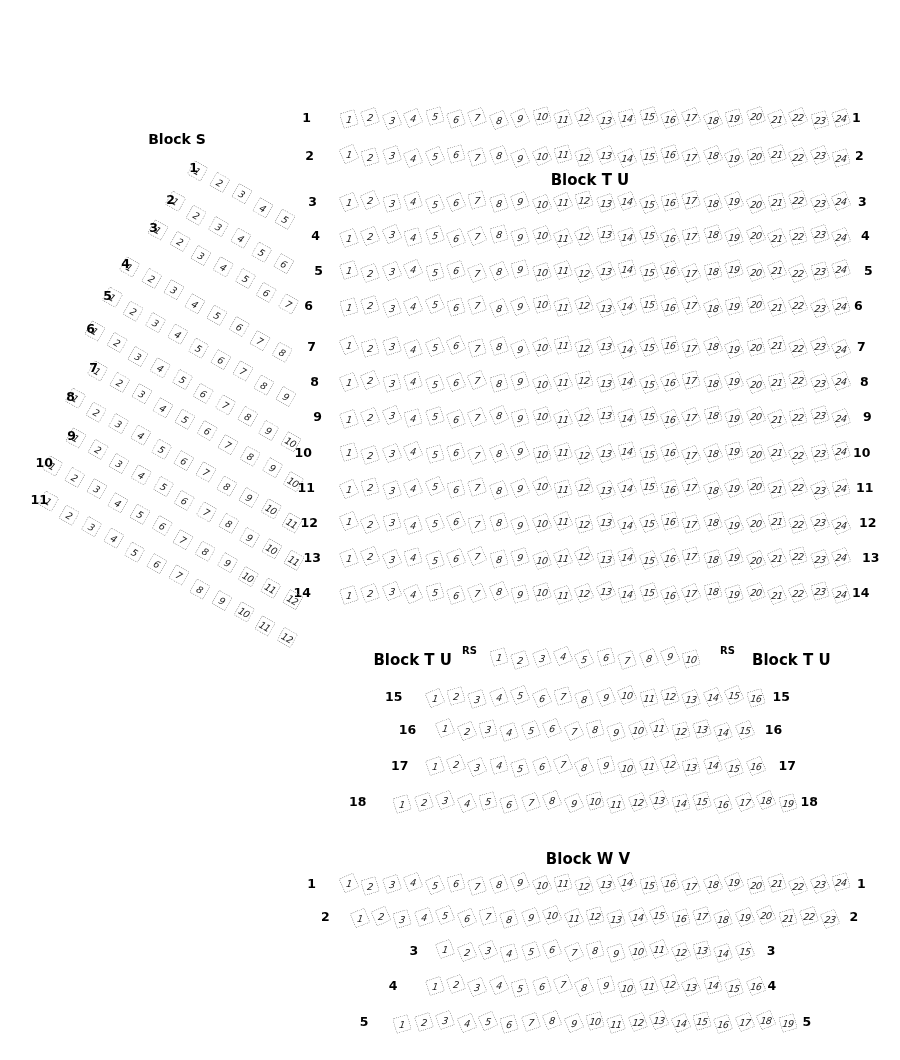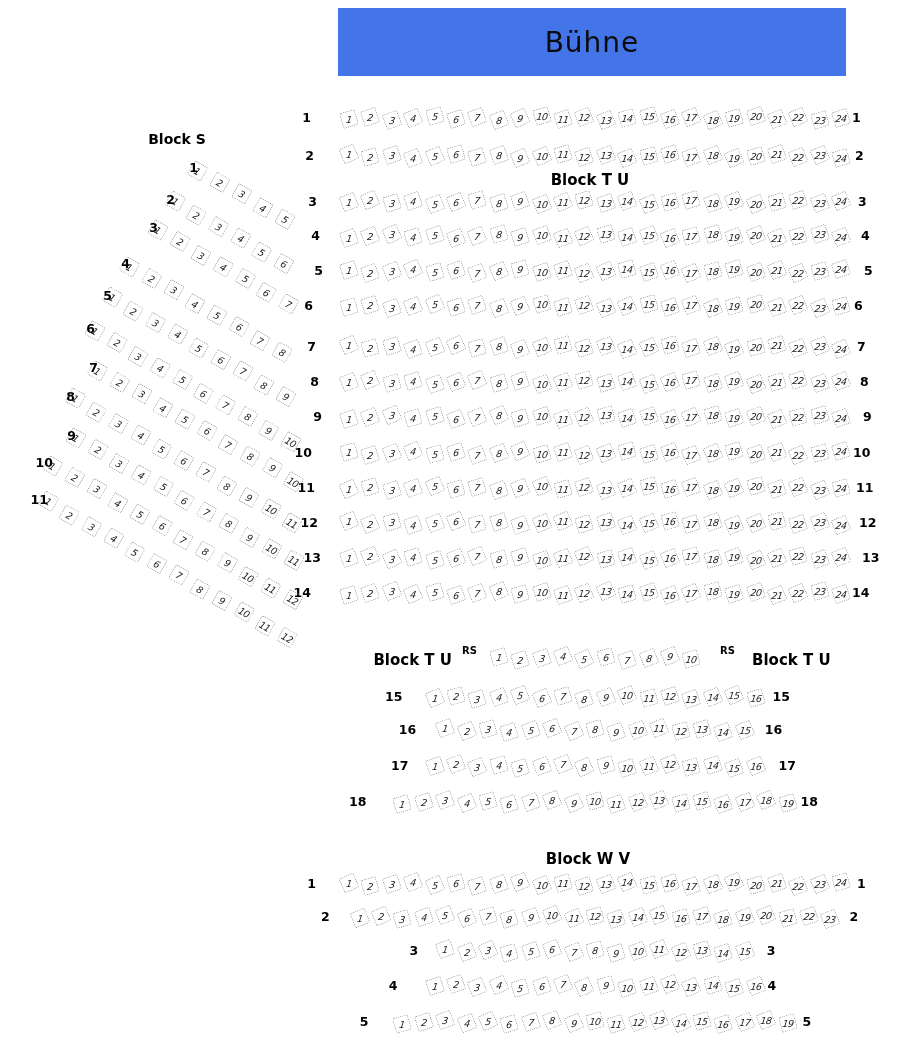--- a/index.html
+++ b/index.html
@@ -32,23 +32,20 @@
   .seat .num{position:absolute;left:-2px;top:0;right:-2px;bottom:0;display:flex;align-items:center;justify-content:center;
              font-style:italic;font-size:9.5px;color:var(--seat-num,#1c1c1c);letter-spacing:-0.5px;}
   .seat.h .num{transform:skewX(-8deg);}
 
   .srow{position:absolute;transform-origin:8px 8px;}
 </style>
 </head>
 <body>
 
 <div id="plan">
-  <div class="stage" id="stage" style="background: rgb(67, 116, 232);">
-    <span class="stage-label">Bühne</span>
-  </div>
 
   <div class="btitle" id="title-s">Block S</div>
   <div class="btitle" id="title-tu">Block T U</div>
   <div class="btitle" id="title-wv">Block W V</div>
 
   <div class="rs-title" id="rs-title-left">Block T U</div>
   <div class="rstag" id="rs-tag-left">RS</div>
   <div class="rstag" id="rs-tag-right">RS</div>
   <div class="rs-title" id="rs-title-right">Block T U</div>
 

